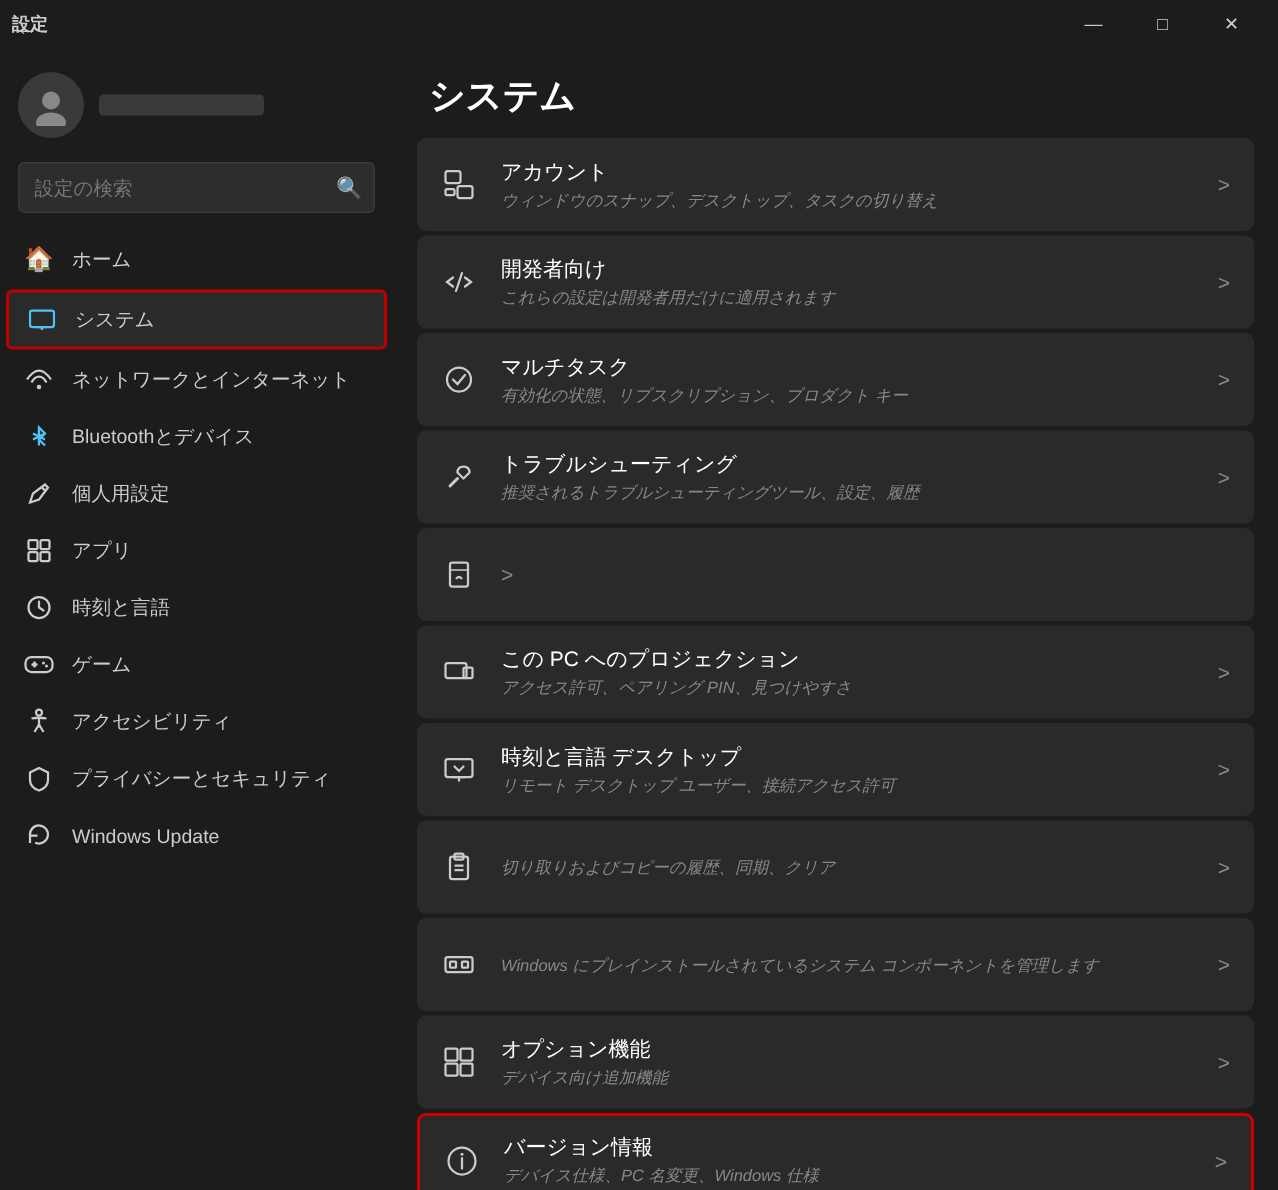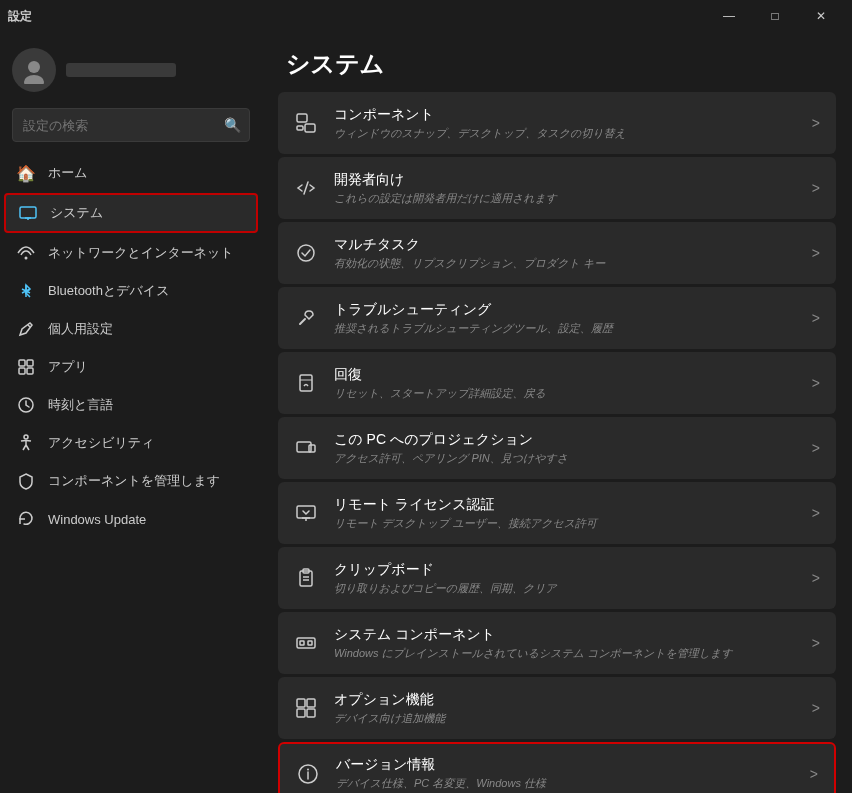--- a/index.html
+++ b/index.html
@@ -332,41 +332,55 @@
     <div class="nav-item">
       <div class="nav-icon">
         <svg width="18" height="18" viewBox="0 0 18 18" fill="none">
           <circle cx="9" cy="9" r="7" stroke="#cccccc" stroke-width="1.5" fill="none"></circle>
           <polyline points="9,5 9,9 12,11" stroke="#cccccc" stroke-width="1.5" fill="none" stroke-linecap="round"></polyline>
         </svg>
       </div>
       <span class="nav-label">時刻と言語</span>
     </div>
 
+    <div class="nav-item">
+      <div class="nav-icon">
+        <svg width="20" height="16" viewBox="0 0 20 16" fill="none">
+          <rect x="1" y="3" width="18" height="10" rx="4" stroke="#cccccc" stroke-width="1.5" fill="none"></rect>
+          <line x1="7" y1="8" x2="7" y2="8" stroke="#cccccc" stroke-width="3" stroke-linecap="round"></line>
+          <line x1="6" y1="7" x2="8" y2="9" stroke="none"></line>
+          <line x1="5" y1="8" x2="9" y2="8" stroke="#cccccc" stroke-width="1.5"></line>
+          <line x1="7" y1="6" x2="7" y2="10" stroke="#cccccc" stroke-width="1.5"></line>
+          <circle cx="13" cy="7" r="1" fill="#cccccc"></circle>
+          <circle cx="15" cy="9" r="1" fill="#cccccc"></circle>
+        </svg>
+      </div>
+      <span class="nav-label">ゲーム</span>
+    </div>
 
     <div class="nav-item">
       <div class="nav-icon">
         <svg width="18" height="18" viewBox="0 0 18 18" fill="none">
           <circle cx="9" cy="3" r="2" stroke="#cccccc" stroke-width="1.5" fill="none"></circle>
           <path d="M4 7 Q9 6 14 7" stroke="#cccccc" stroke-width="1.5" fill="none"></path>
           <path d="M9 7 L9 13" stroke="#cccccc" stroke-width="1.5"></path>
           <path d="M9 11 L6 16" stroke="#cccccc" stroke-width="1.5"></path>
           <path d="M9 11 L12 16" stroke="#cccccc" stroke-width="1.5"></path>
         </svg>
       </div>
       <span class="nav-label">アクセシビリティ</span>
     </div>
 
     <div class="nav-item">
       <div class="nav-icon">
         <svg width="18" height="18" viewBox="0 0 18 18" fill="none">
           <path d="M9 2 L15 5 L15 10 Q15 15 9 17 Q3 15 3 10 L3 5 Z" stroke="#cccccc" stroke-width="1.5" fill="none"></path>
         </svg>
       </div>
-      <span class="nav-label">コンポーネントを管理します</span>
+      <span class="nav-label">プライバシーとセキュリティ</span>
     </div>
 
     <div class="nav-item">
       <div class="nav-icon">
         <svg width="18" height="18" viewBox="0 0 18 18" fill="none">
           <path d="M3 9 A6 6 0 1 1 7 14" stroke="#cccccc" stroke-width="1.5" fill="none" stroke-linecap="round"></path>
           <polyline points="3,14 3,9 8,9" stroke="#cccccc" stroke-width="1.5" fill="none"></polyline>
         </svg>
       </div>
       <span class="nav-label">Windows Update</span>
@@ -382,21 +396,21 @@
 
       <div class="setting-item">
         <div class="setting-icon">
           <svg width="22" height="22" viewBox="0 0 22 22" fill="none">
             <rect x="2" y="2" width="10" height="8" rx="1.5" stroke="#cccccc" stroke-width="1.5" fill="none"></rect>
             <rect x="10" y="12" width="10" height="8" rx="1.5" stroke="#cccccc" stroke-width="1.5" fill="none"></rect>
             <rect x="2" y="14" width="6" height="4" rx="1" stroke="#cccccc" stroke-width="1.5" fill="none"></rect>
           </svg>
         </div>
         <div class="setting-text">
-          <div class="setting-title">コンポーネント</div>
+          <div class="setting-title">アカウント</div>
           <div class="setting-desc">ウィンドウのスナップ、デスクトップ、タスクの切り替え</div>
         </div>
         <div class="setting-chevron">&gt;</div>
       </div>
 
       <div class="setting-item">
         <div class="setting-icon">
           <svg width="22" height="22" viewBox="0 0 22 22" fill="none">
             <path d="M7 8 L3 11 L7 14" stroke="#cccccc" stroke-width="1.5" fill="none" stroke-linecap="round"></path>
             <path d="M15 8 L19 11 L15 14" stroke="#cccccc" stroke-width="1.5" fill="none" stroke-linecap="round"></path>
@@ -438,24 +452,20 @@
         <div class="setting-chevron">&gt;</div>
       </div>
 
       <div class="setting-item">
         <div class="setting-icon">
           <svg width="22" height="22" viewBox="0 0 22 22" fill="none">
             <rect x="5" y="3" width="12" height="16" rx="1.5" stroke="#cccccc" stroke-width="1.5" fill="none"></rect>
             <path d="M5 8 L17 8" stroke="#cccccc" stroke-width="1"></path>
             <path d="M9 14 Q11 11 13 14" stroke="#cccccc" stroke-width="1.5" fill="none"></path>
           </svg>
-        </div>
-        <div class="setting-text">
-          <div class="setting-title">回復</div>
-          <div class="setting-desc">リセット、スタートアップ詳細設定、戻る</div>
         </div>
         <div class="setting-chevron">&gt;</div>
       </div>
 
       <div class="setting-item">
         <div class="setting-icon">
           <svg width="22" height="22" viewBox="0 0 22 22" fill="none">
             <rect x="2" y="5" width="14" height="10" rx="1.5" stroke="#cccccc" stroke-width="1.5" fill="none"></rect>
             <rect x="14" y="8" width="6" height="7" rx="1" stroke="#cccccc" stroke-width="1.5" fill="none"></rect>
           </svg>
@@ -470,52 +480,50 @@
       <div class="setting-item">
         <div class="setting-icon">
           <svg width="22" height="22" viewBox="0 0 22 22" fill="none">
             <rect x="2" y="4" width="18" height="12" rx="1.5" stroke="#cccccc" stroke-width="1.5" fill="none"></rect>
             <line x1="7" y1="16" x2="15" y2="16" stroke="#cccccc" stroke-width="1.5"></line>
             <line x1="11" y1="16" x2="11" y2="19" stroke="#cccccc" stroke-width="1.5"></line>
             <path d="M8 9 L11 12 L14 9" stroke="#cccccc" stroke-width="1.5" fill="none" stroke-linecap="round"></path>
           </svg>
         </div>
         <div class="setting-text">
-          <div class="setting-title">リモート ライセンス認証</div>
+          <div class="setting-title">時刻と言語 デスクトップ</div>
           <div class="setting-desc">リモート デスクトップ ユーザー、接続アクセス許可</div>
         </div>
         <div class="setting-chevron">&gt;</div>
       </div>
 
       <div class="setting-item">
         <div class="setting-icon">
           <svg width="22" height="22" viewBox="0 0 22 22" fill="none">
             <rect x="5" y="4" width="12" height="15" rx="1.5" stroke="#cccccc" stroke-width="1.5" fill="none"></rect>
             <rect x="8" y="2" width="6" height="4" rx="1" stroke="#cccccc" stroke-width="1.5" fill="none"></rect>
             <line x1="8" y1="10" x2="14" y2="10" stroke="#cccccc" stroke-width="1.5"></line>
             <line x1="8" y1="13" x2="14" y2="13" stroke="#cccccc" stroke-width="1.5"></line>
           </svg>
         </div>
         <div class="setting-text">
-          <div class="setting-title">クリップボード</div>
           <div class="setting-desc">切り取りおよびコピーの履歴、同期、クリア</div>
         </div>
         <div class="setting-chevron">&gt;</div>
       </div>
 
       <div class="setting-item">
         <div class="setting-icon">
           <svg width="22" height="22" viewBox="0 0 22 22" fill="none">
             <rect x="2" y="6" width="18" height="10" rx="1.5" stroke="#cccccc" stroke-width="1.5" fill="none"></rect>
             <rect x="5" y="9" width="4" height="4" rx="0.5" stroke="#cccccc" stroke-width="1.5" fill="none"></rect>
             <rect x="13" y="9" width="4" height="4" rx="0.5" stroke="#cccccc" stroke-width="1.5" fill="none"></rect>
           </svg>
         </div>
         <div class="setting-text">
-          <div class="setting-title">システム コンポーネント</div>
           <div class="setting-desc">Windows にプレインストールされているシステム コンポーネントを管理します</div>
         </div>
         <div class="setting-chevron">&gt;</div>
       </div>
 
       <div class="setting-item">
         <div class="setting-icon">
           <svg width="22" height="22" viewBox="0 0 22 22" fill="none">
             <rect x="2" y="2" width="8" height="8" rx="1" stroke="#cccccc" stroke-width="1.5" fill="none"></rect>
             <rect x="12" y="2" width="8" height="8" rx="1" stroke="#cccccc" stroke-width="1.5" fill="none"></rect>

